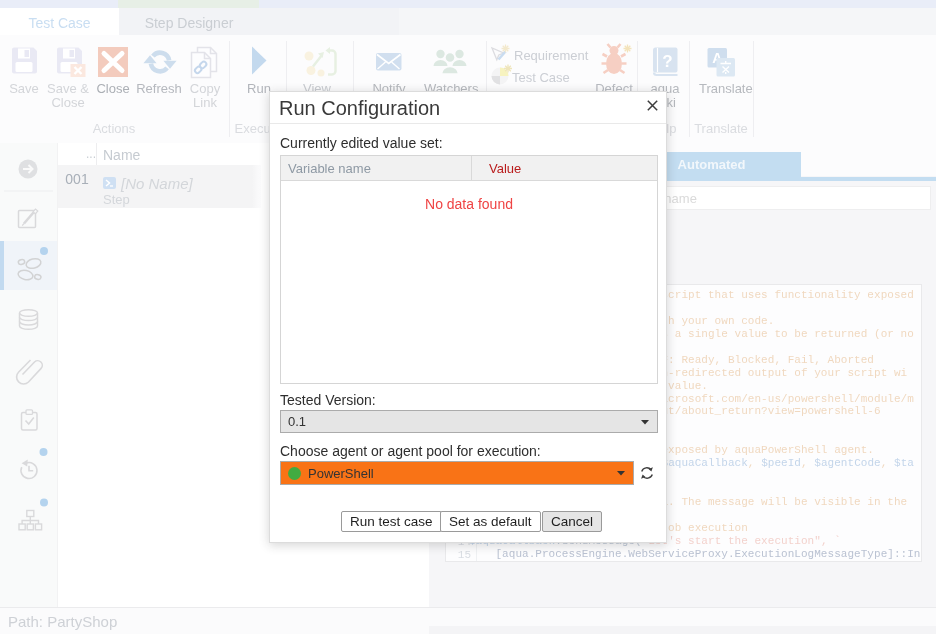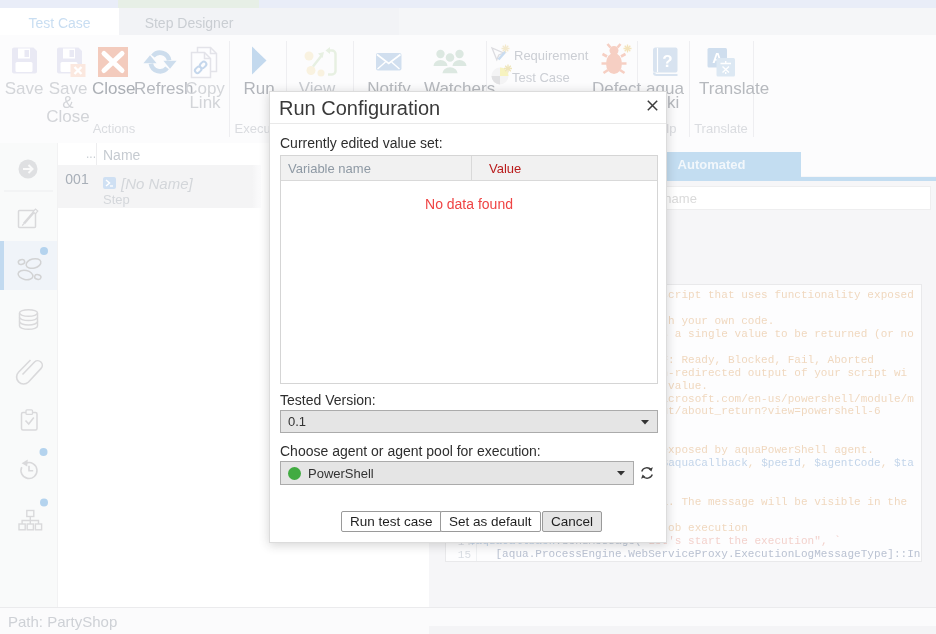--- a/index.html
+++ b/index.html
@@ -1,19 +1,19 @@
 <!DOCTYPE html>
 <html><head>
 <meta charset="utf-8">
 <style>
   html,body{margin:0;padding:0;}
   body{width:936px;height:634px;position:relative;overflow:hidden;background:#fff;
        font-family:"Liberation Sans",sans-serif;}
   .abs{position:absolute;}
-  .lbl{position:absolute;text-align:center;font-size:17px;line-height:14px;}
+  .lbl{position:absolute;text-align:center;font-size:13px;line-height:14px;}
   .sep{position:absolute;width:1px;background:#eeeef1;top:41px;height:96px;}
   .grp{position:absolute;top:121px;font-size:13px;color:#dadce0;text-align:center;width:120px;}
 </style>
 </head>
 <body>
 
 <div class="abs" style="left:0;top:0;width:936px;height:8px;background:#e9edf8;"></div>
 <div class="abs" style="left:118px;top:0;width:141px;height:8px;background:#e7efe6;"></div>
 
 <div class="abs" style="left:0;top:8px;width:936px;height:27px;background:#f5f6f8;"></div>
@@ -301,21 +301,21 @@
     <div style="position:absolute;left:0;top:40px;width:100%;text-align:center;font-size:14px;color:#ef4444;">No data found</div>
   </div>
   <div class="abs" style="left:10px;top:300px;font-size:14px;color:#2e2e2e;">Tested Version:</div>
   <div class="abs" style="left:10px;top:318px;width:378px;height:23px;border:1px solid #ababab;box-sizing:border-box;background:#e5e5e5;">
     <div style="position:absolute;left:7px;top:3px;font-size:13px;color:#333;">0.1</div>
     <svg style="position:absolute;right:8px;top:9px;" width="8" height="5">
         <path d="M0 0 L8 0 L4 4.5 Z" fill="#333"></path>
       </svg>
   </div>
   <div class="abs" style="left:10px;top:351px;font-size:14px;color:#2e2e2e;">Choose agent or agent pool for execution:</div>
-  <div class="abs" style="left:10px;top:369px;width:354px;height:24px;border:1px solid #ababab;box-sizing:border-box;background:#e5e5e5;">
+  <div class="abs" style="left:10px;top:369px;width:354px;height:24px;border:1px solid #ababab;box-sizing:border-box;background:#f97316;">
     <div style="position:absolute;left:7px;top:5px;width:13px;height:13px;border-radius:50%;background:#41ab41;"></div>
     <div style="position:absolute;left:27px;top:4px;font-size:13px;color:#333;">PowerShell</div>
     <svg style="position:absolute;right:8px;top:9px;" width="8" height="5">
         <path d="M0 0 L8 0 L4 4.5 Z" fill="#333"></path>
       </svg>
   </div>
   <svg class="abs" style="left:368px;top:372px;" width="18" height="18" viewBox="0 0 18 18">
     <g stroke="#3f3f3f" stroke-width="1.4" fill="none">
       <path d="M3.7 7.4 A5.4 5.4 0 0 1 13.1 5.9"></path>
       <path d="M14.3 10.6 A5.4 5.4 0 0 1 4.9 12.1"></path>

